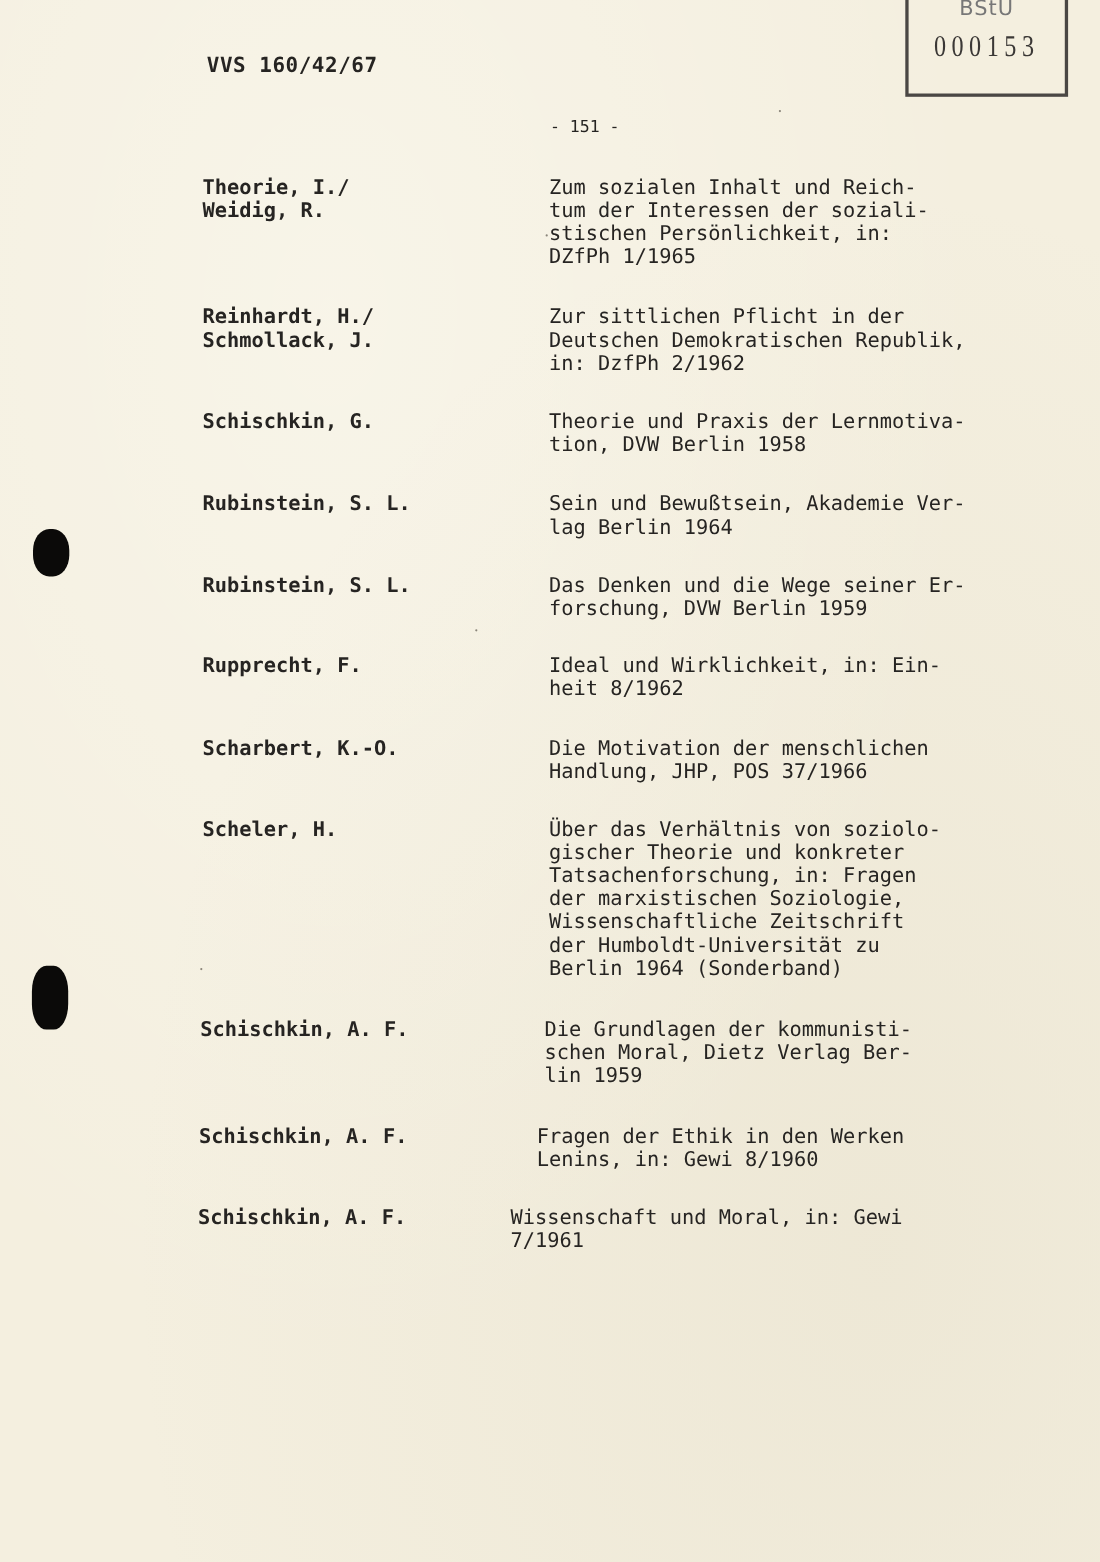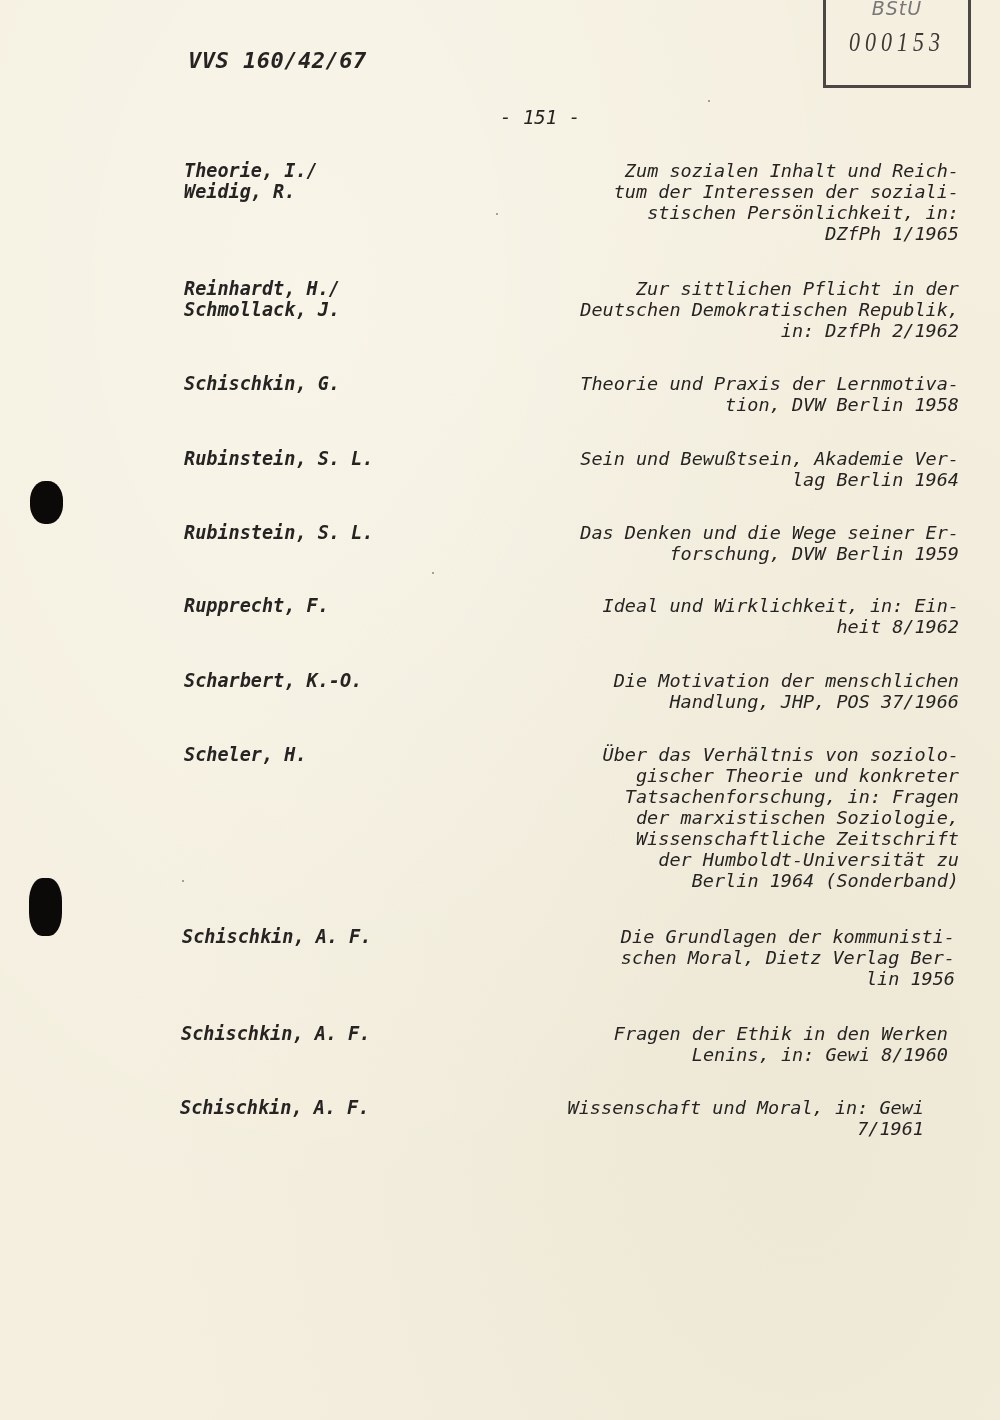--- a/index.html
+++ b/index.html
@@ -17,21 +17,20 @@
     }
     .page {
       position: absolute;
       left: 0; top: 0;
       width: 1000px;
       height: 1420px;
       background:
         radial-gradient(ellipse at 30% 20%, rgba(255,255,250,0.35), rgba(0,0,0,0) 60%),
         radial-gradient(ellipse at 80% 80%, rgba(200,190,160,0.15), rgba(0,0,0,0) 60%),
         #f4efdf;
-      font-style: italic;
     }
     .stamp {
       position: absolute;
       left: 823px;
       top: -6px;
       width: 148px;
       height: 94px;
       border: 3px solid #4a4744;
       box-sizing: border-box;
       text-align: center;
@@ -52,29 +51,29 @@
       font-family: "Liberation Serif", "DejaVu Serif", serif;
       font-size: 22px;
       color: #3b3836;
       letter-spacing: 5px;
       transform: scaleY(1.25);
     }
     .doc-ref {
       position: absolute;
       left: 188px;
       top: 48px;
-      font-size: 22px;
+      font-size: 19px;
       font-weight: bold;
       letter-spacing: 0.5px;
     }
     .page-number {
       position: absolute;
       left: 500px;
       top: 106px;
-      font-size: 19px;
+      font-size: 15px;
     }
     .entry {
       position: absolute;
       left: 0;
       width: 1000px;
     }
     .author {
       position: absolute;
       left: 184px;
       width: 290px;
@@ -83,21 +82,20 @@
       line-height: 21px;
       white-space: pre;
     }
     .title {
       position: absolute;
       left: 499px;
       width: 460px;
       font-size: 18.5px;
       line-height: 21px;
       white-space: pre;
-      text-align: right;
     }
     .punch-hole {
       position: absolute;
       background: #0b0a09;
       border-radius: 45%;
     }
     .speck {
       position: absolute;
       width: 2px;
       height: 2px;
@@ -173,21 +171,21 @@
 der marxistischen Soziologie,
 Wissenschaftliche Zeitschrift
 der Humboldt-Universität zu
 Berlin 1964 (Sonderband)</div>
   </div>
 
   <div class="entry" style="top:926px;">
     <div class="author" style="left:182px;">Schischkin, A. F.</div>
     <div class="title" style="left:495px;">Die Grundlagen der kommunisti-
 schen Moral, Dietz Verlag Ber-
-lin 1956</div>
+lin 1959</div>
   </div>
 
   <div class="entry" style="top:1023px;">
     <div class="author" style="left:181px;">Schischkin, A. F.</div>
     <div class="title" style="left:488px;">Fragen der Ethik in den Werken
 Lenins, in: Gewi 8/1960</div>
   </div>
 
   <div class="entry" style="top:1097px;">
     <div class="author" style="left:180px;">Schischkin, A. F.</div>

